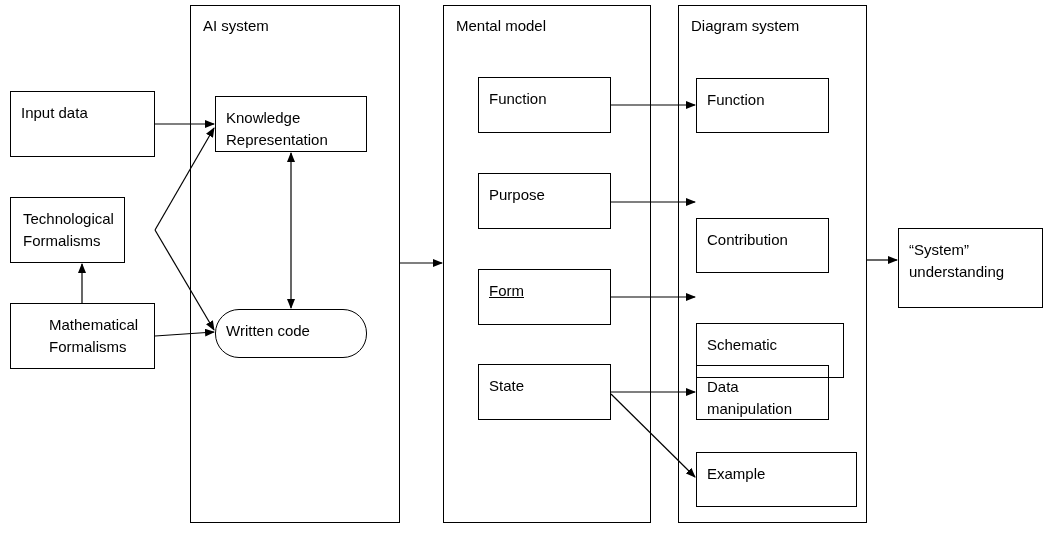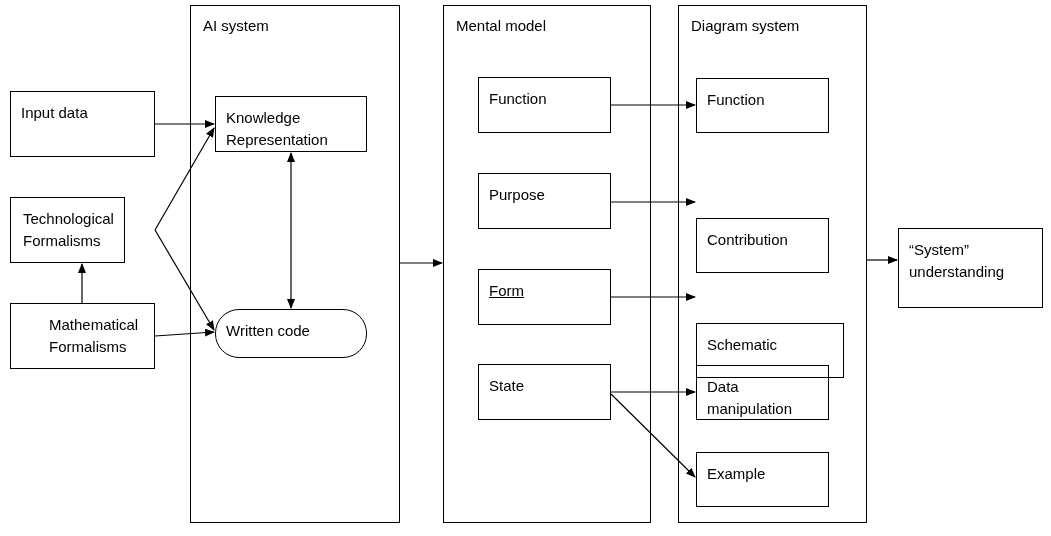--- a/index.html
+++ b/index.html
@@ -70,21 +70,21 @@
   <div class="box" style="left:478px;top:269px;width:133px;height:56px;text-decoration:underline;">Form</div>
   <div class="box" style="left:478px;top:364px;width:133px;height:56px;">State</div>
 
   <div class="container" style="left:678px;top:5px;width:189px;height:518px;">
     <span class="title">Diagram system</span>
   </div>
   <div class="box" style="left:696px;top:78px;width:133px;height:55px;">Function</div>
   <div class="box" style="left:696px;top:174px;width:133px;height:55px;margin-top:44px;">Contribution</div>
   <div class="box" style="left:696px;top:280px;width:148px;height:55px;margin-top:43px;">Schematic</div>
   <div class="box" style="left:696px;top:365px;width:133px;height:55px;">Data manipulation</div>
-  <div class="box" style="left:696px;top:452px;width:133px;height:55px;">Example</div>
+  <div class="box" style="left:696px;top:452px;width:161px;height:55px;">Example</div>
 
   <div class="box" style="left:898px;top:228px;width:145px;height:80px;">“System” understanding</div>
 
   <svg class="arrows" viewBox="0 0 1051 536" xmlns="http://www.w3.org/2000/svg">
     <defs>
       <marker id="arrow" markerUnits="userSpaceOnUse" markerWidth="10" markerHeight="8" refX="9" refY="4" orient="auto-start-reverse">
         <path d="M0,0 L10,4 L0,8 z" fill="#000000"></path>
       </marker>
     </defs>
 

